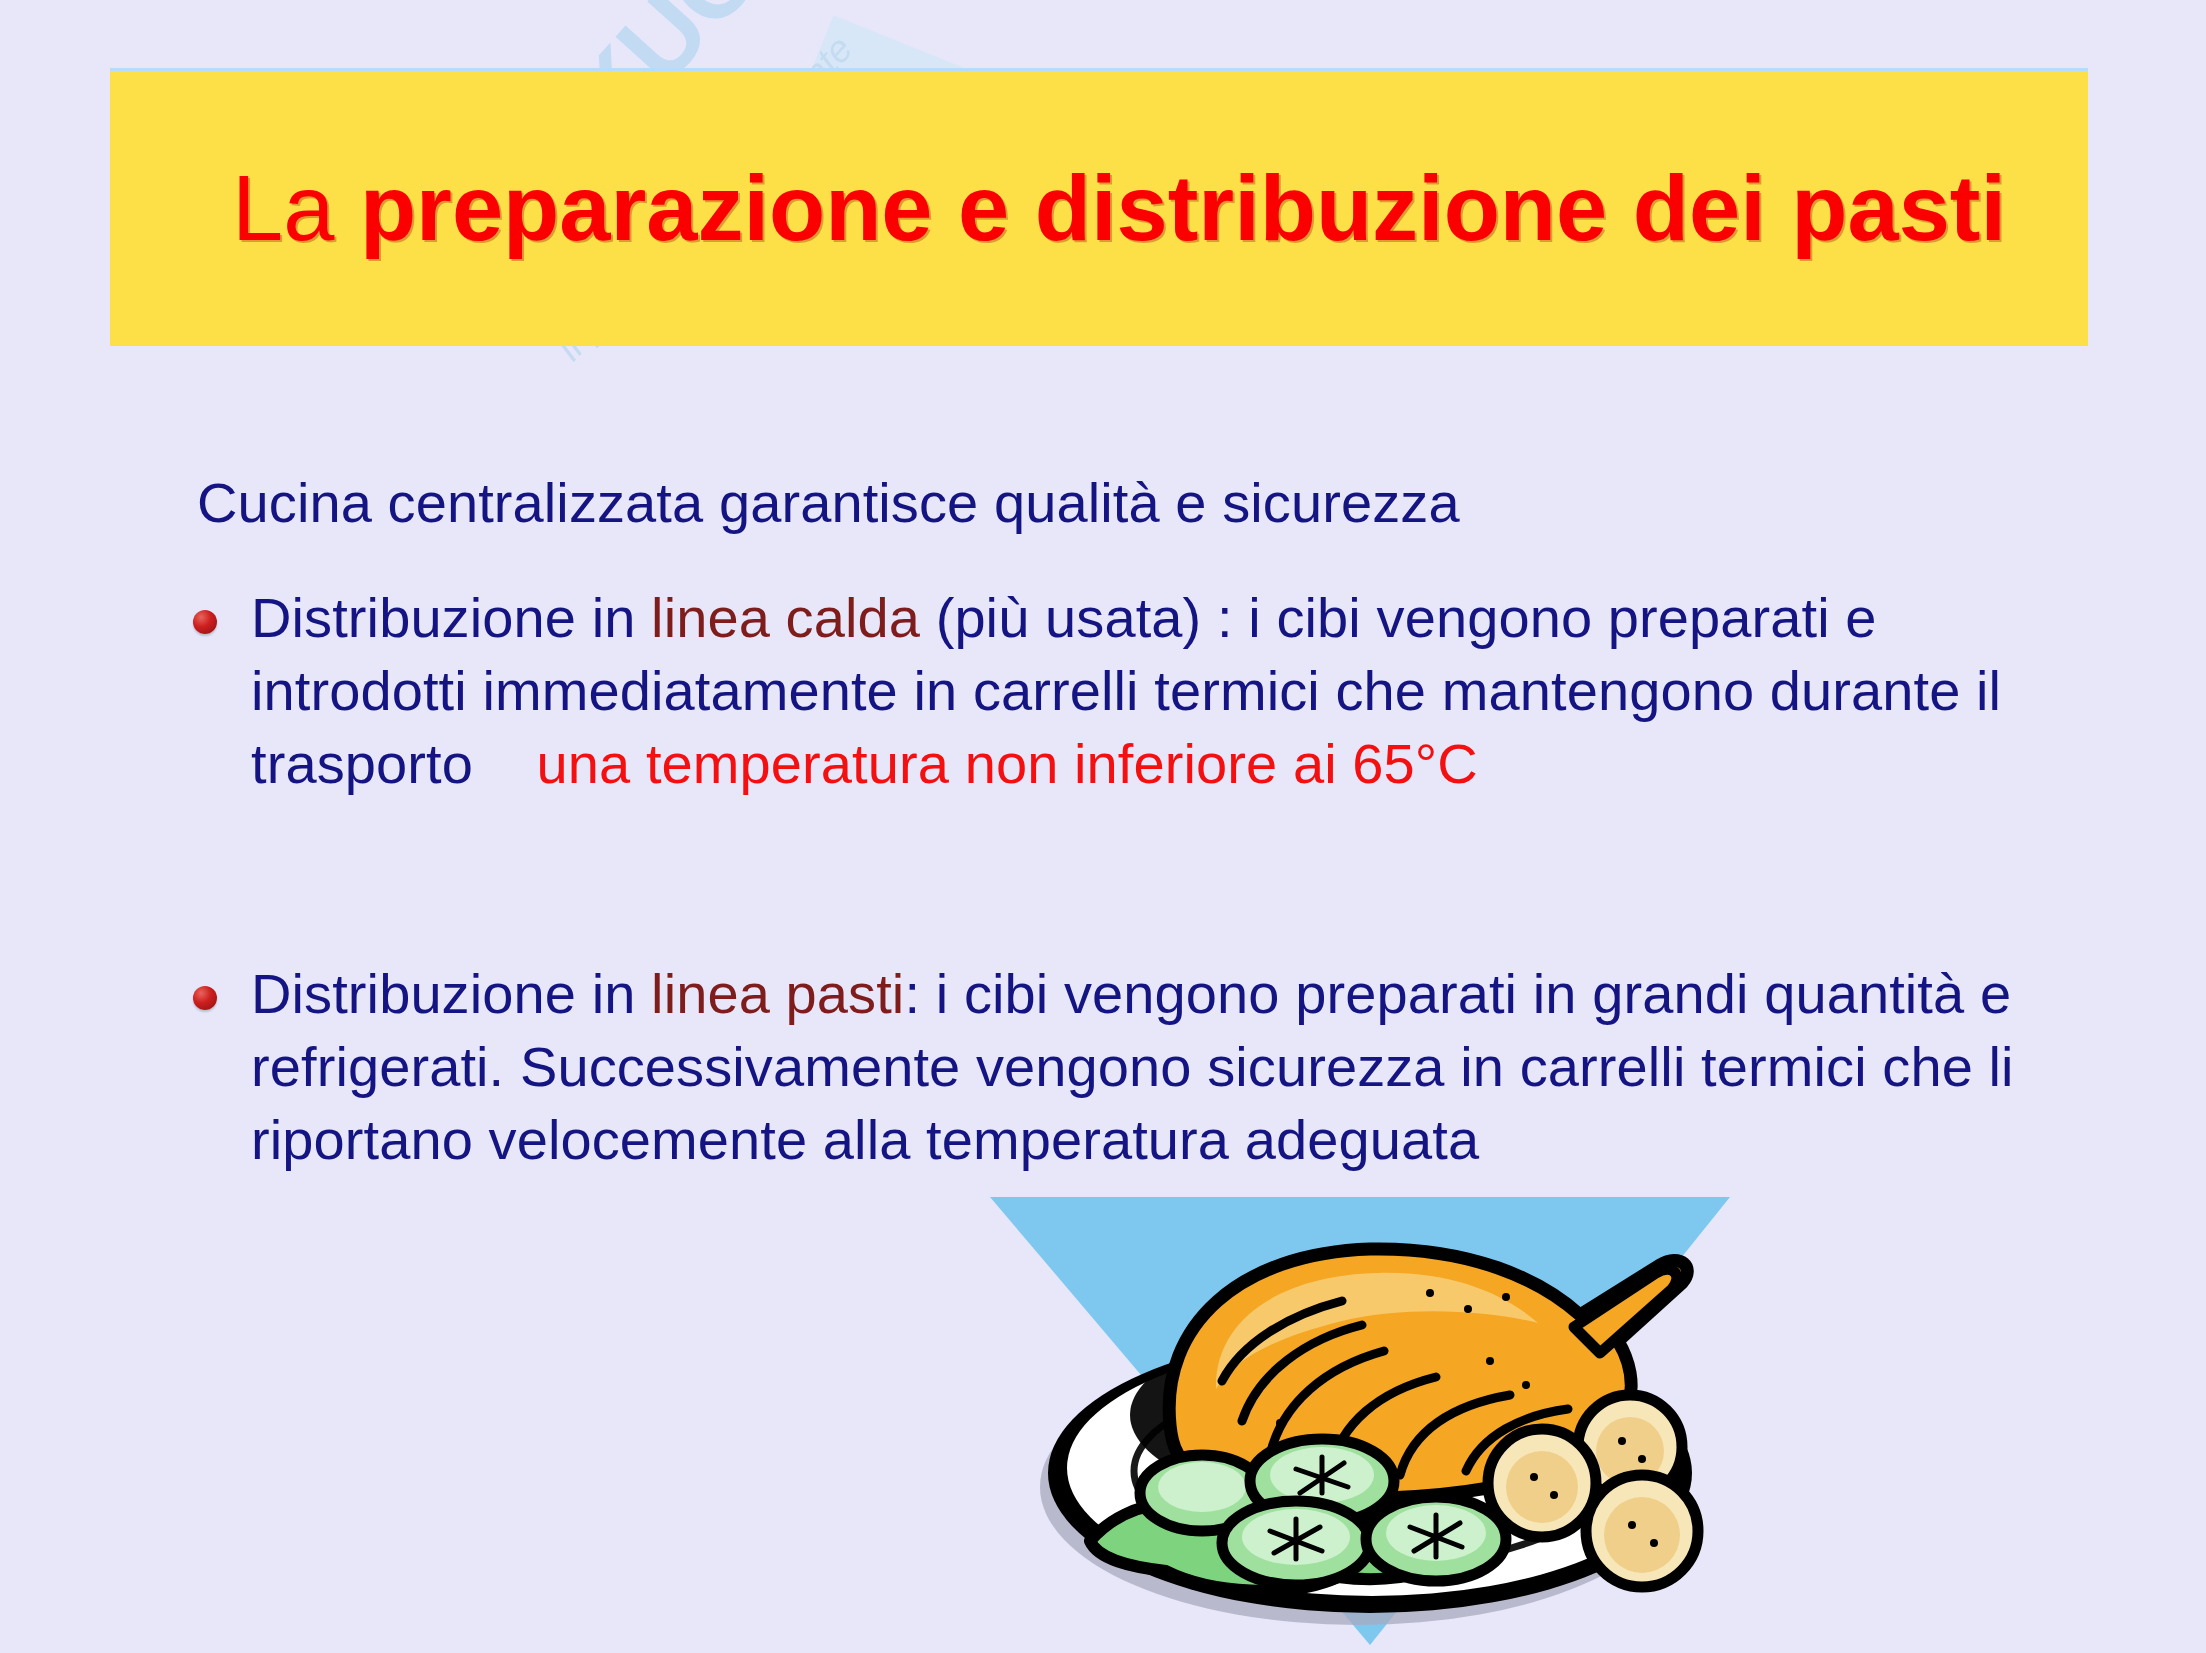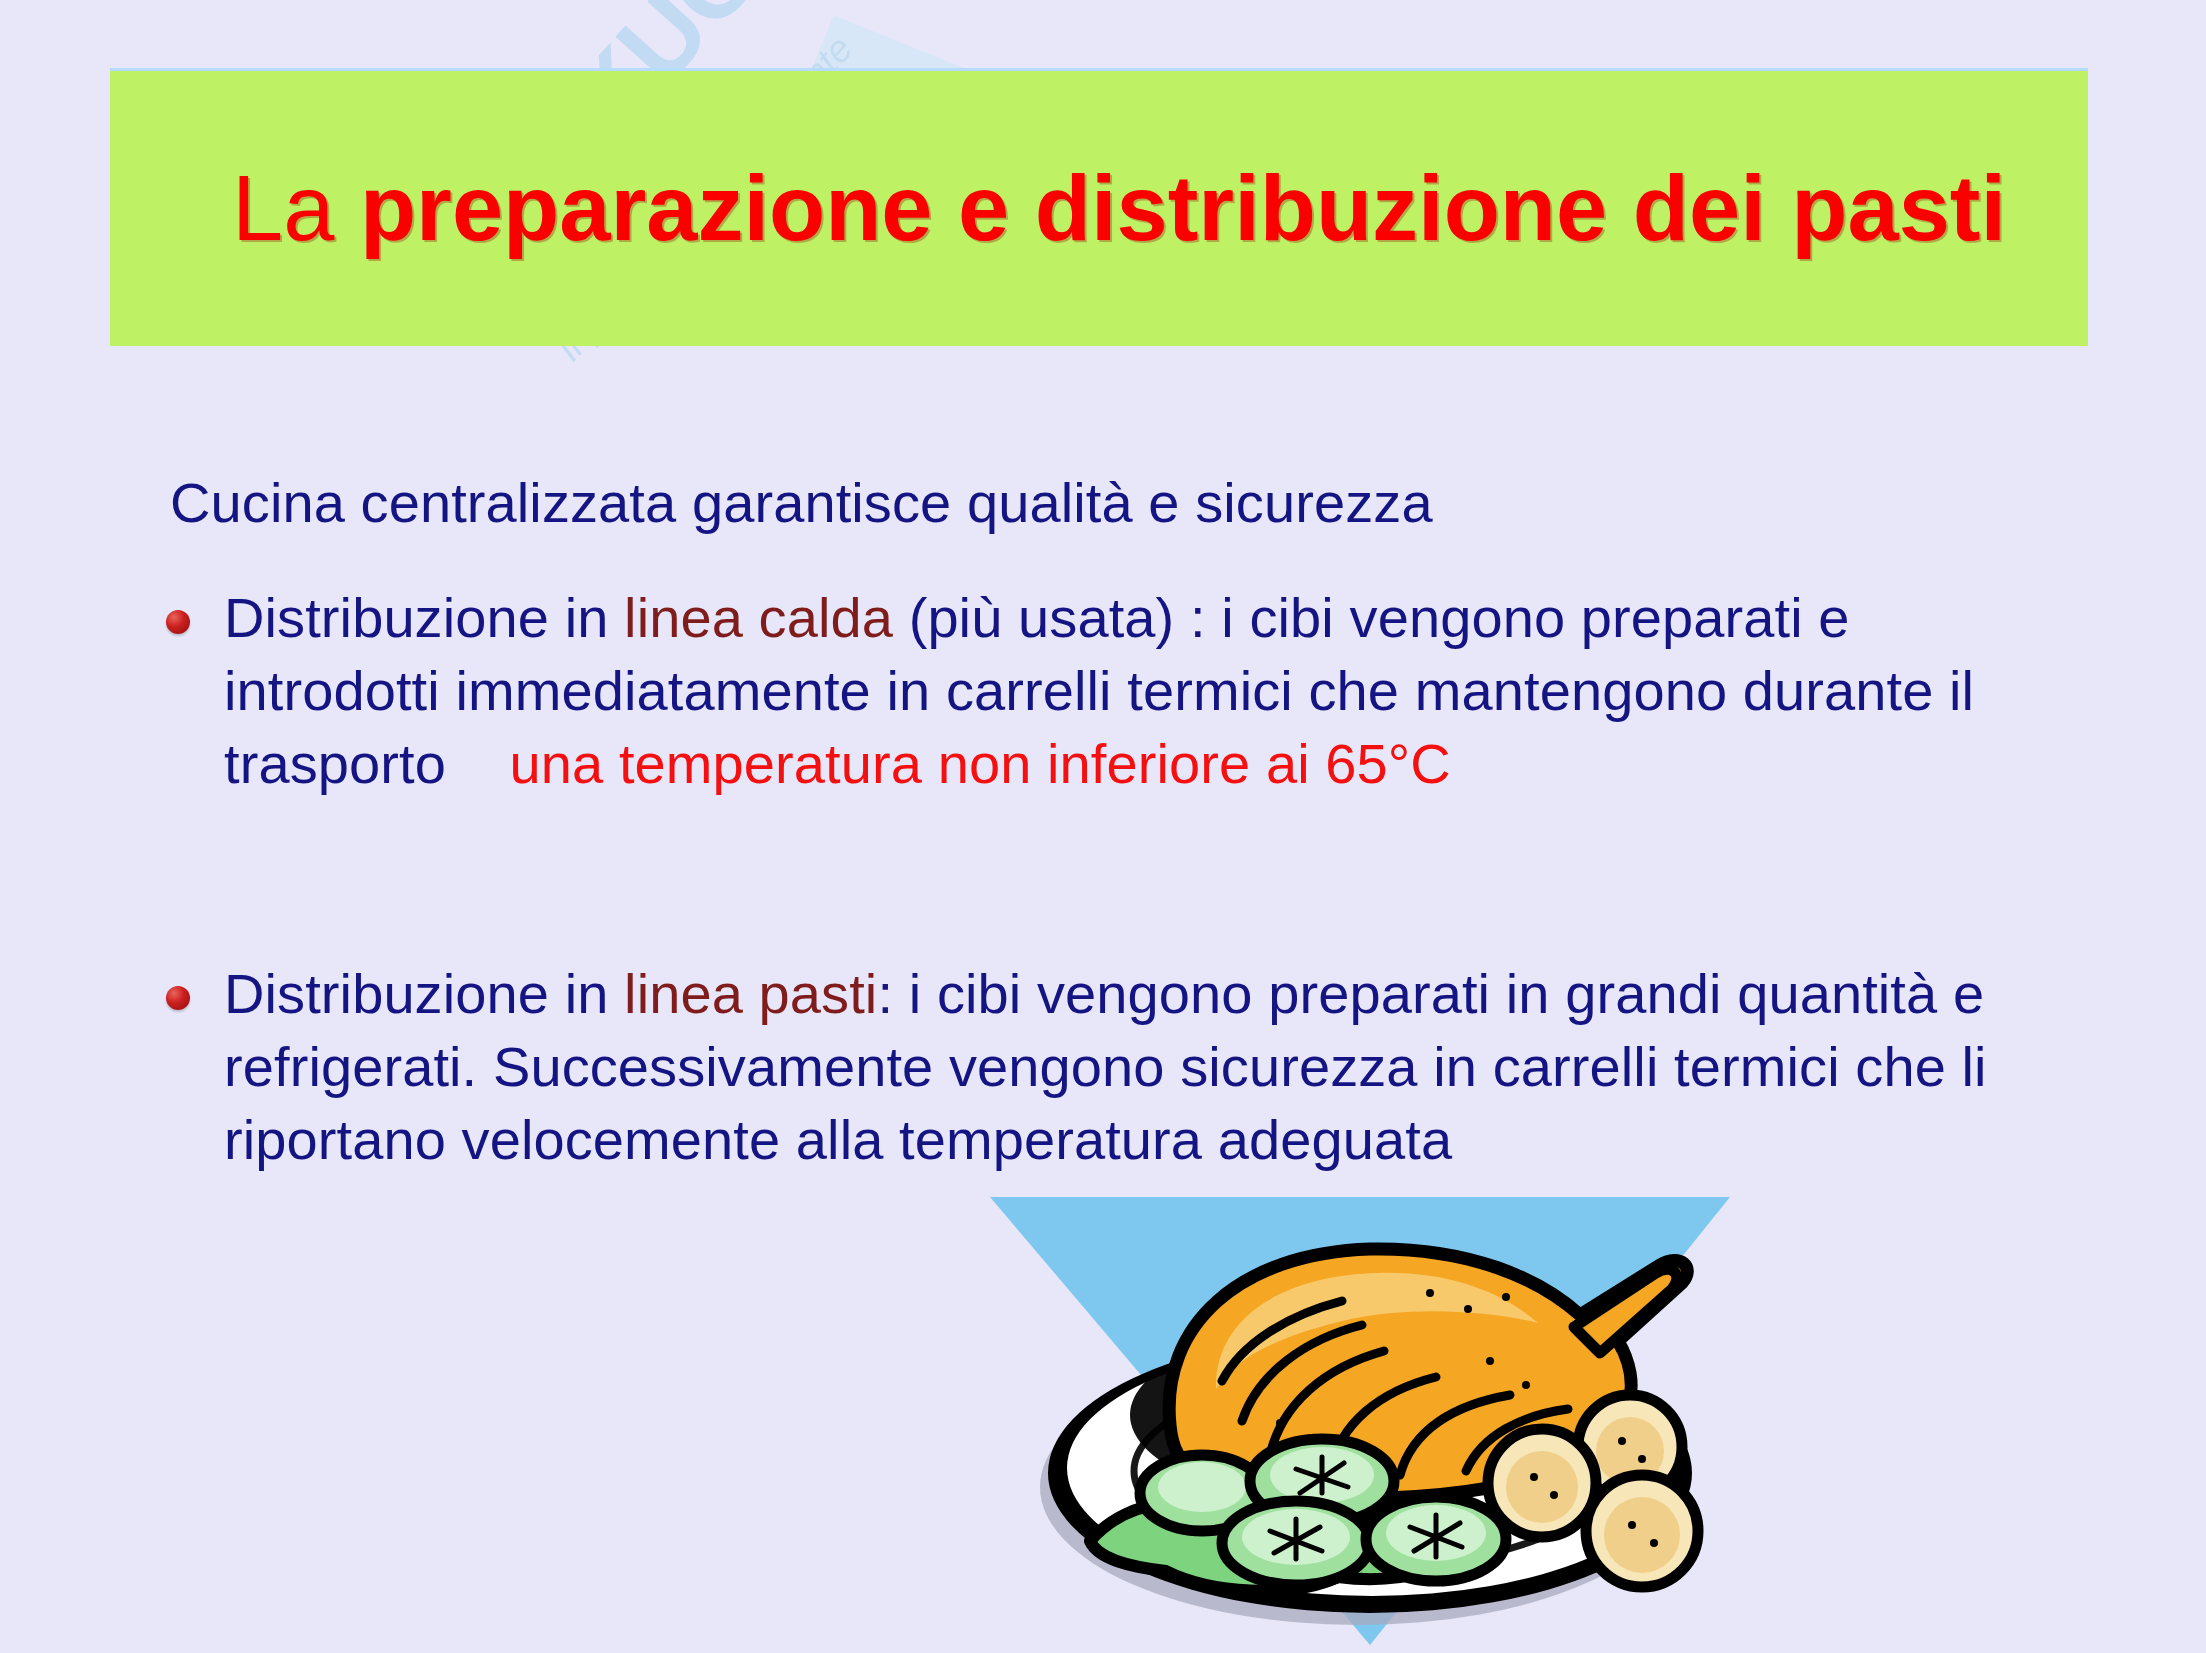--- a/index.html
+++ b/index.html
@@ -71,21 +71,21 @@
     opacity: 0.65;
   }
 
   
   #title-bar {
     position: absolute;
     left: 110px;
     top: 68px;
     width: 1978px;
     height: 278px;
-    background: #bef264;
+    background: #fde047;
     border-top: 3px solid #b6dbfc;
     box-sizing: border-box;
     z-index: 10;
     display: flex;
     align-items: center;
   }
   #title-text {
     position: relative;
     left: 20px;
     width: 100%;
@@ -95,21 +95,21 @@
     color: #fa0000;
     white-space: nowrap;
     text-shadow: 2px 2px 0 rgba(150,0,0,0.30);
   }
   #title-text .t-light { font-weight: normal; }
   #title-text .t-bold  { font-weight: bold; }
 
   
   #body-block {
     position: absolute;
-    left: 166px;
+    left: 193px;
     top: 470px;
     width: 1900px;
     z-index: 10;
     color: #141482;
   }
   .lead-line {
     font-size: 56px;
     line-height: 1.18;
     color: #141482;
     margin: 0 0 46px 0;

